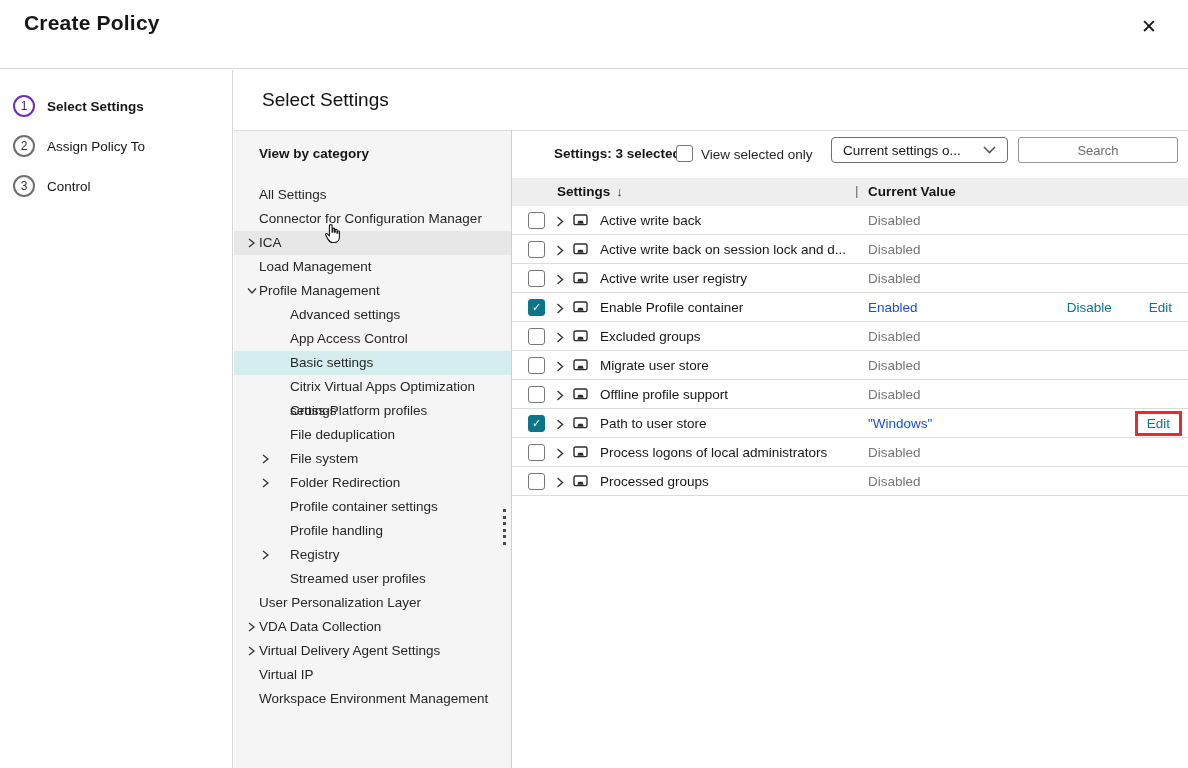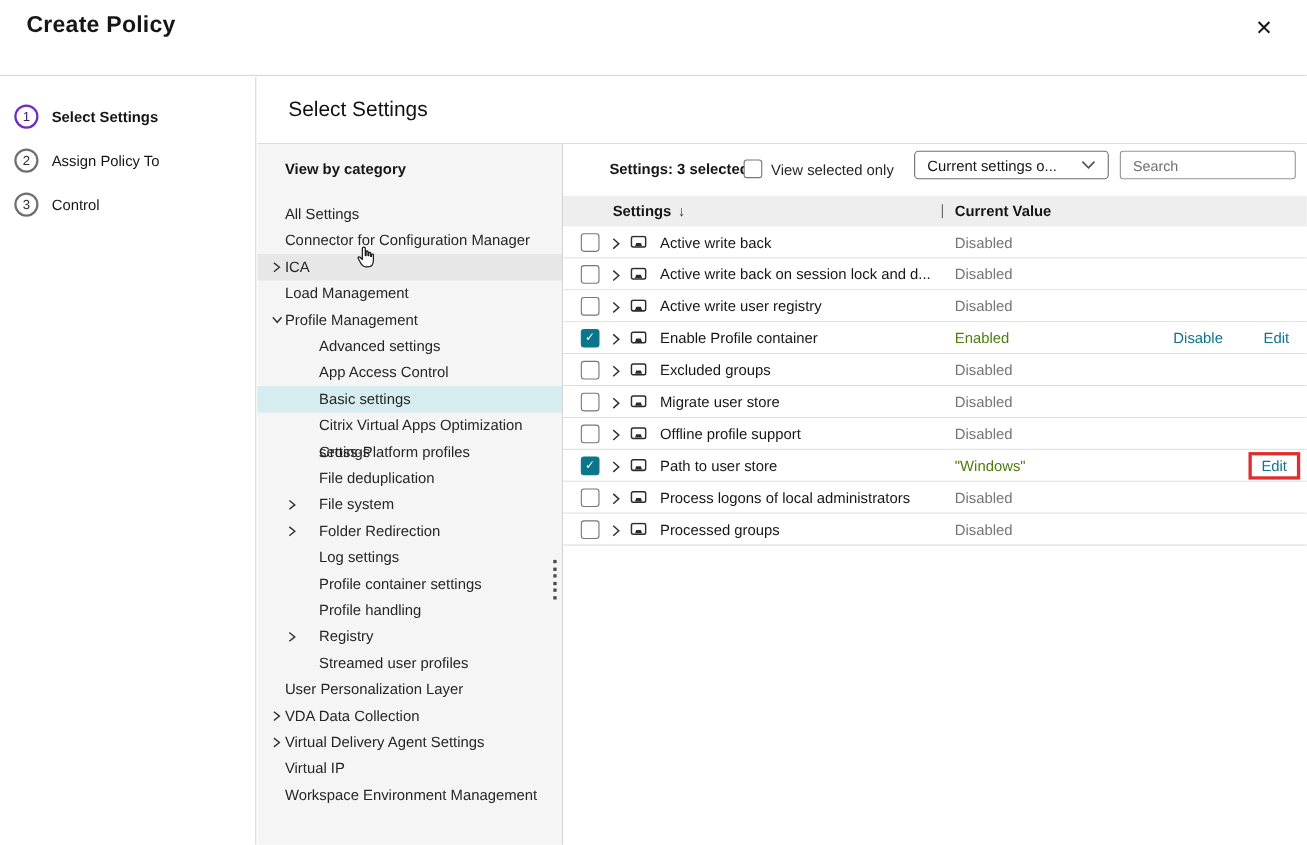--- a/index.html
+++ b/index.html
@@ -48,38 +48,38 @@
   .toolbar { position:relative; height:47px; }
   .sel-summary { position:absolute; left:42px; top:15px; font-size:13.5px; font-weight:700; }
   .vso-box { position:absolute; left:164px; top:14px; width:17px; height:17px; border:1.5px solid #767676;
     border-radius:3px; background:#fff; cursor:pointer; }
   .vso-label { position:absolute; left:189px; top:16px; font-size:13.5px; color:#262626; cursor:pointer; }
   .filter-dd { position:absolute; left:319px; top:6px; width:177px; height:26px; border:1px solid #6f6f6f;
     border-radius:4px; background:#fff; display:flex; align-items:center; justify-content:space-between;
     padding:0 11px; font-size:13.5px; color:#161616; cursor:pointer; }
   .search-wrap { position:absolute; left:506px; top:6px; width:160px; height:26px; }
   .search-input { width:100%; height:100%; border:1px solid #949494; border-radius:3px; padding:0 11px;
-    font-size:13px; font-family:inherit; color:#161616; }
+    font-size:13px; font-family:inherit; color:#161616;text-align:center; }
   .search-input::placeholder { color:#6f6f6f; }
 
   .theader { position:relative; height:28px; background:#eeeeee; font-size:13.5px; font-weight:700;text-decoration:underline; }
   .th-settings { position:absolute; left:45px; top:6px; }
   .sort-arrow { font-weight:400; color:#333; margin-left:6px; font-size:13px; }
   .th-div { position:absolute; left:343px; top:5px; color:#6b6b6b; font-weight:400; }
   .th-value { position:absolute; left:356px; top:6px; }
 
   .row { position:relative; height:29px; border-bottom:1px solid #dcdcdc; background:#fff; }
   .row-check { position:absolute; left:16px; top:6px; width:17px; height:17px; border:1.5px solid #767676;
     border-radius:3px; background:#fff; cursor:pointer; color:transparent; font-size:11px;
     text-align:center; line-height:14px; }
   .row.checked .row-check { background:#0b7689; border-color:#0b7689; color:#fff; }
   .row .chev { position:absolute; left:44px; top:10px; width:10px; height:10px; cursor:pointer; }
   .row .mon { position:absolute; left:61px; top:8px; }
   .row-name { position:absolute; left:88px; top:7px; font-size:13.5px; color:#161616; }
-  .row-value { position:absolute; left:356px; top:7px; font-size:13.5px; color:#4d7c0f; }
+  .row-value { position:absolute; left:356px; top:7px; font-size:13.5px; color:#1d4ed8; }
   .row-value.muted { color:#767676; }
   .row-actions { position:absolute; right:16px; top:0; height:29px; display:flex; align-items:center; gap:37px; }
   .action-link { font-size:13.5px; color:#0d7390; text-decoration:none; cursor:pointer; }
   .action-link.hl { border:3px solid #e12d2d; padding:2px 9px; margin:-2px -10px -2px 0; }
 
   
   .drag-handle { position:absolute; left:503px; top:509px; display:flex; flex-direction:column; gap:3.5px; cursor:col-resize; }
   .drag-handle i { width:3px; height:3px; background:#4a4a4a; display:block; }
 
   
@@ -197,24 +197,20 @@
 
   <li class="cat-item lvl1">
     <span class="chev">
             <svg class="icon" width="9" height="10" viewBox="0 0 9 10">
               <path d="M2 1 L7 5 L2 9" fill="none" stroke="#333" stroke-width="1.3"></path>
             </svg>
           </span>
     <span class="cat-label">Folder Redirection</span>
   </li>
 
-  <li class="cat-item lvl1">
-    
-    <span class="cat-label">Log settings</span>
-  </li>
 
   <li class="cat-item lvl1">
     
     <span class="cat-label">Profile container settings</span>
   </li>
 
   <li class="cat-item lvl1">
     
     <span class="cat-label">Profile handling</span>
   </li>

